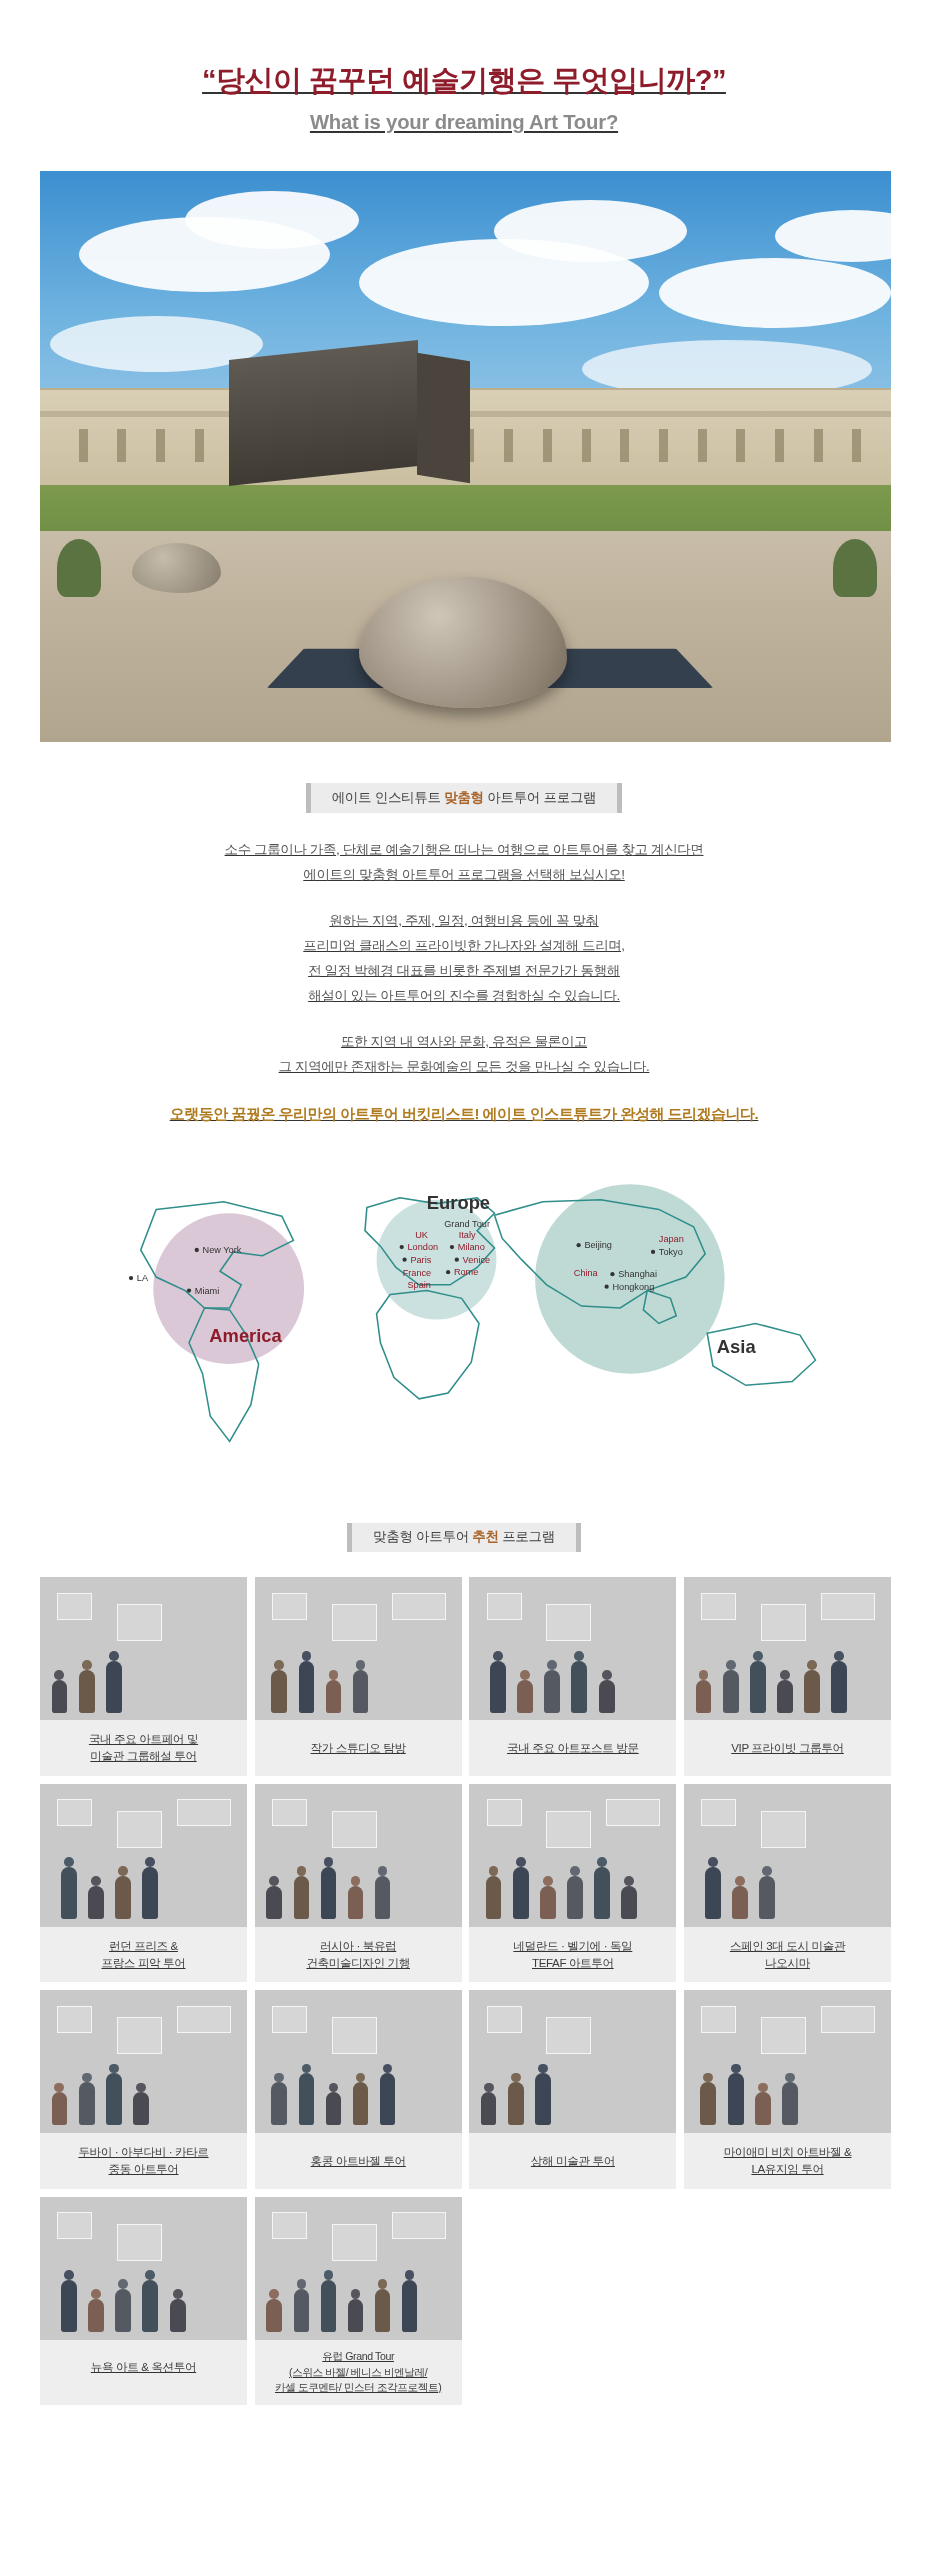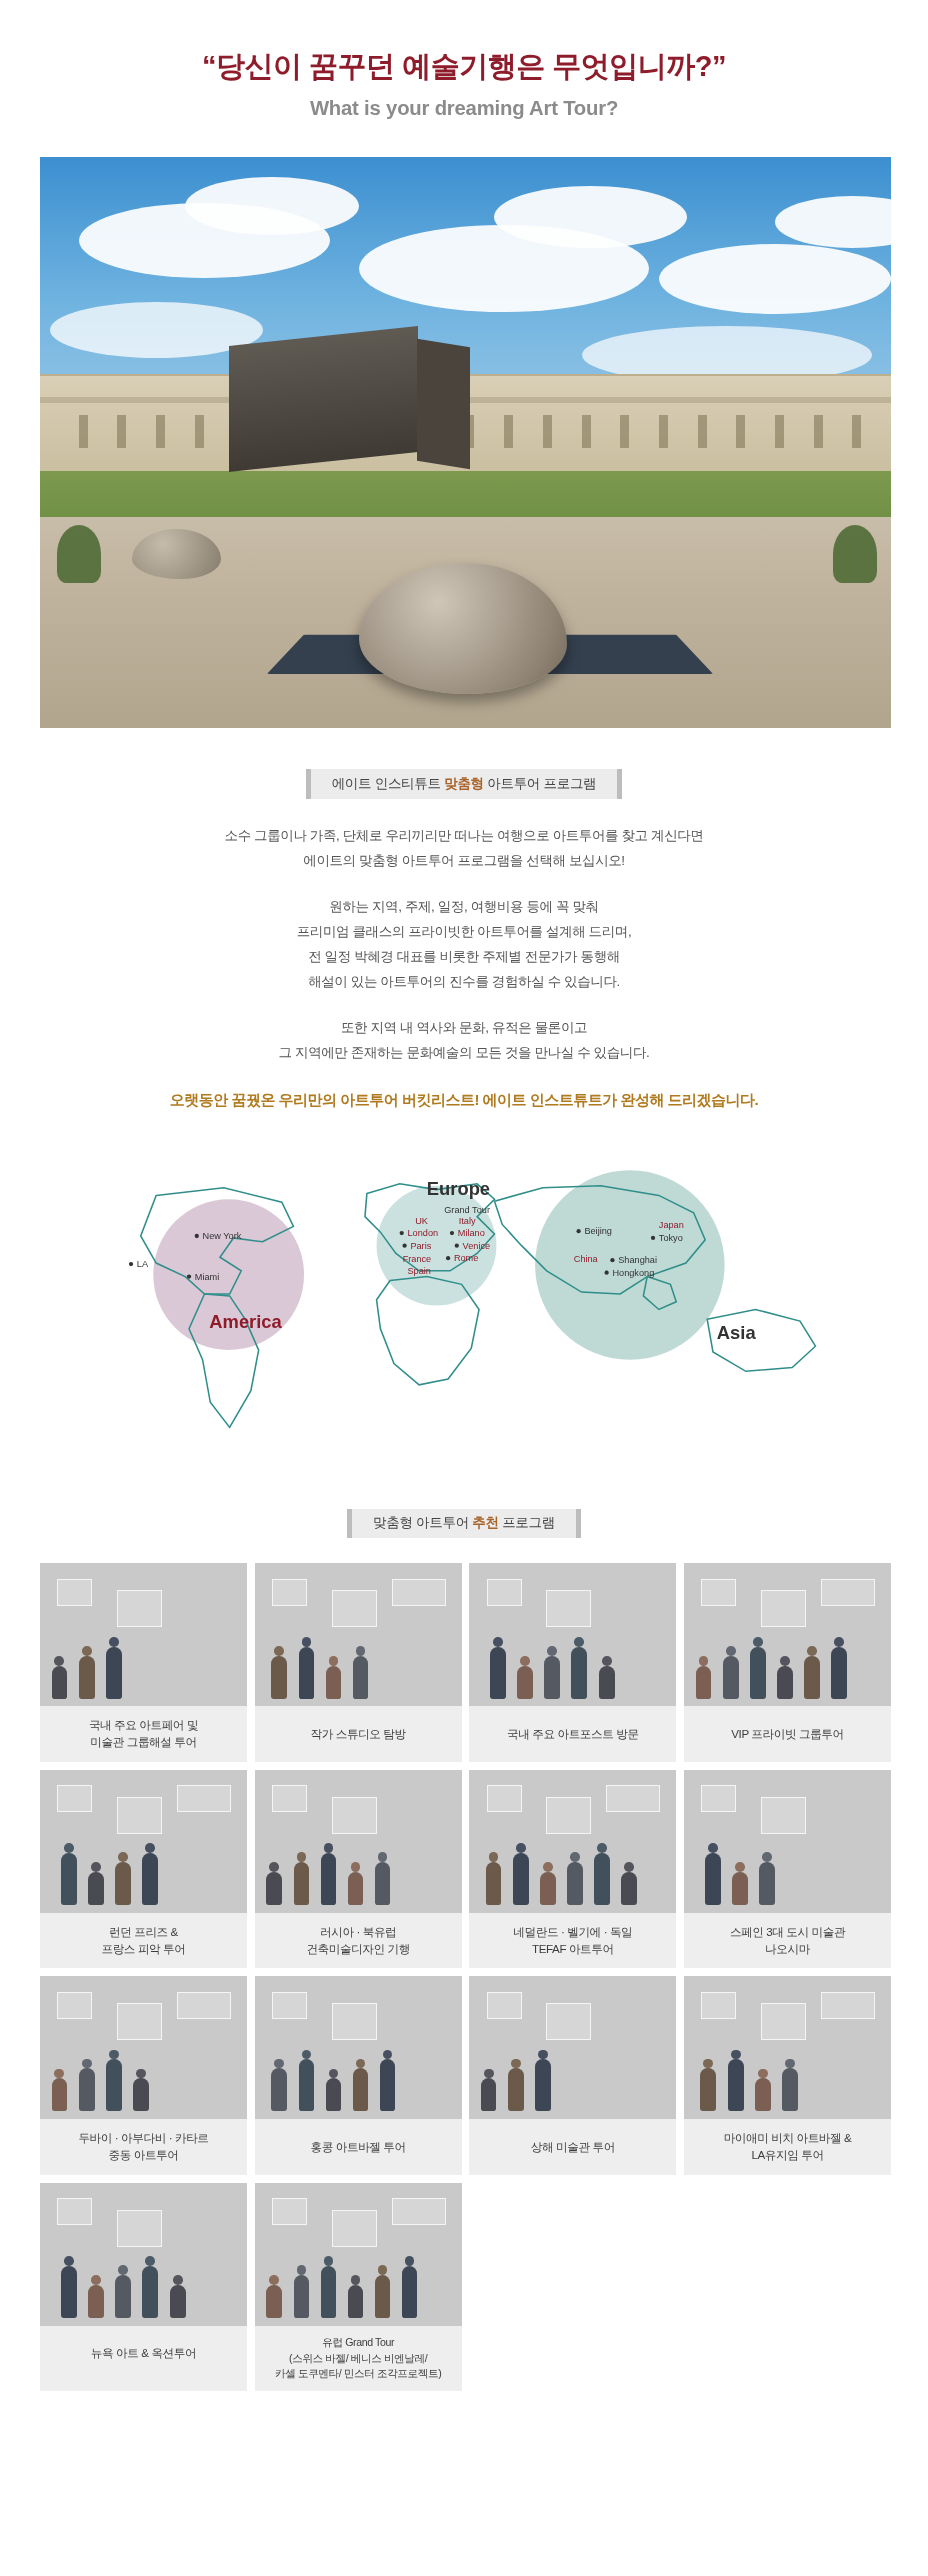--- a/index.html
+++ b/index.html
@@ -8,23 +8,24 @@
     background: #ffffff;
   }
   body {
     width: 928px;
     font-family: "Liberation Sans", sans-serif;
     color: #333;
     -webkit-font-smoothing: antialiased;
   }
   .page {
     width: 848px;
-    margin: 0 auto;
+    margin: 14px auto;
     position: relative;
     padding-bottom: 19.3px;
+    text-decoration: underline;
   }
 
   
   .header {
     text-align: center;
     padding-top: 48px;
   }
   .header .headline {
     font-size: 29px;
     font-weight: bold;
@@ -321,26 +322,26 @@
   </div>
 
   <div class="ribbon">
     <span class="inner">
       <span>에이트 인스티튜트 </span><span class="hl">맞춤형</span><span> 아트투어 프로그램</span>
     </span>
   </div>
 
   <div class="copy">
     <p>
-      <span>소수 그룹이나 가족, 단체로 우리끼리만 떠나는 여행으로 아트투어를 찾고 계신다면</span><br>
+      <span>소수 그룹이나 가족, 단체로 예술기행은 떠나는 여행으로 아트투어를 찾고 계신다면</span><br>
       <span>에이트의 맞춤형 아트투어 프로그램을 선택해 보십시오!</span>
     </p>
     <p>
       <span>원하는 지역, 주제, 일정, 여행비용 등에 꼭 맞춰</span><br>
-      <span>프리미엄 클래스의 프라이빗한 아트투어를 설계해 드리며,</span><br>
+      <span>프리미엄 클래스의 프라이빗한 가나자와 설계해 드리며,</span><br>
       <span>전 일정 박혜경 대표를 비롯한 주제별 전문가가 동행해</span><br>
       <span>해설이 있는 아트투어의 진수를 경험하실 수 있습니다.</span>
     </p>
     <p>
       <span>또한 지역 내 역사와 문화, 유적은 물론이고</span><br>
       <span>그 지역에만 존재하는 문화예술의 모든 것을 만나실 수 있습니다.</span>
     </p>
   </div>
   <div class="closing">오랫동안 꿈꿨온 우리만의 아트투어 버킷리스트! 에이트 인스트튜트가 완성해 드리겠습니다.</div>
 

